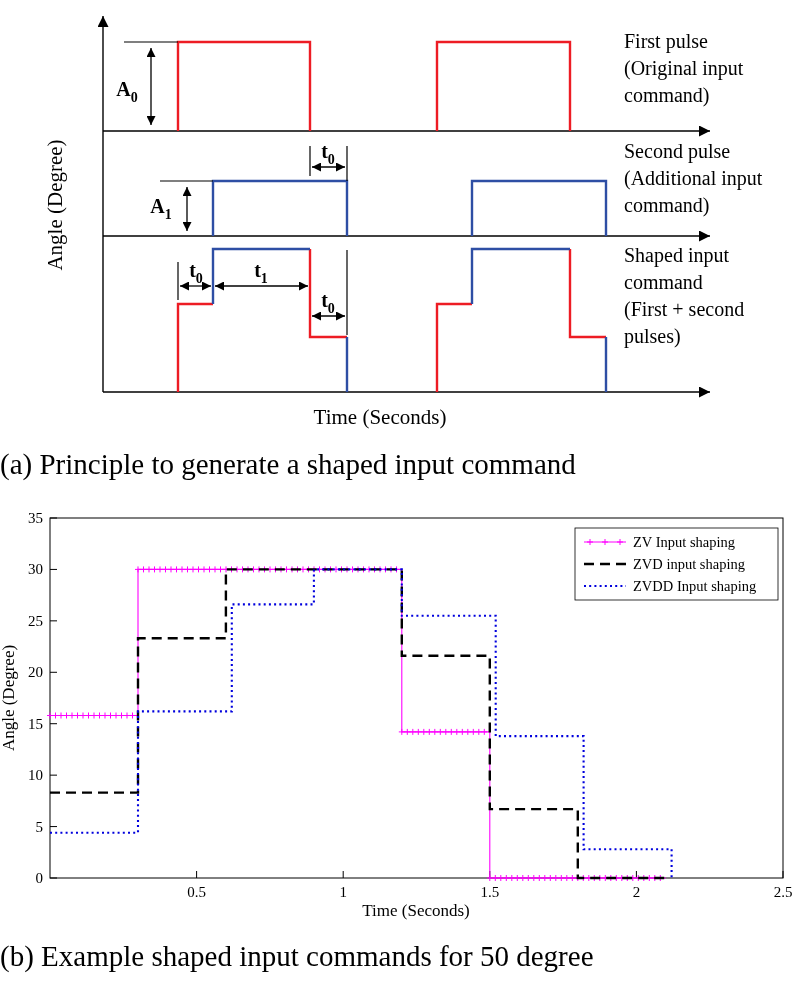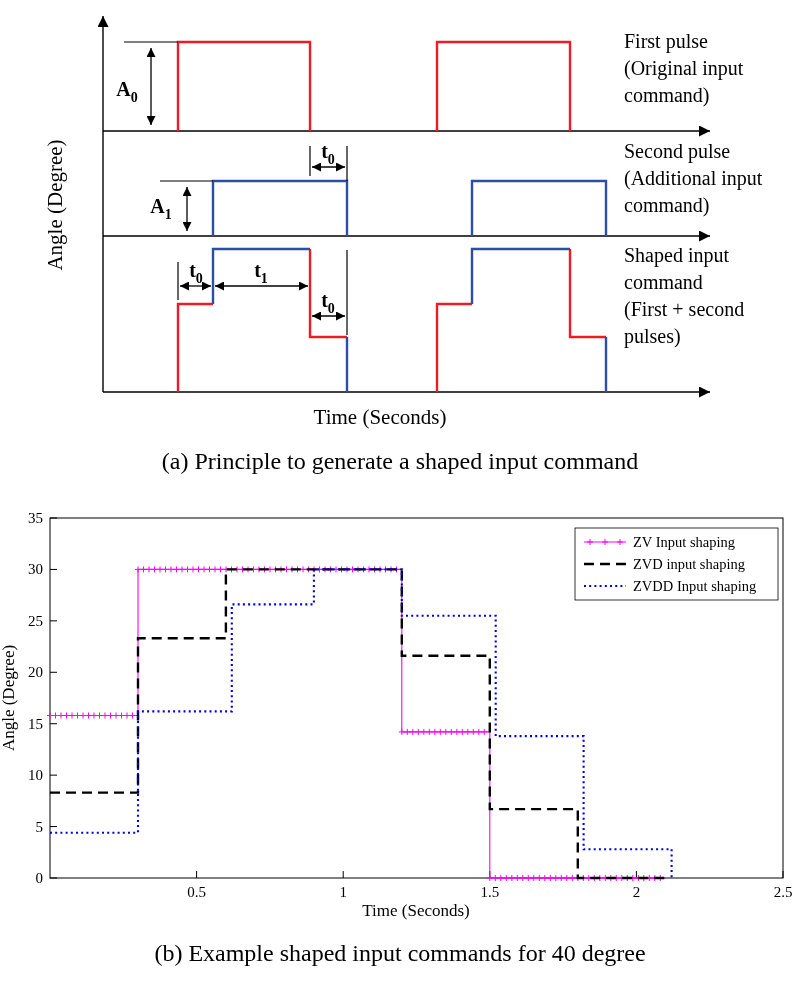--- a/index.html
+++ b/index.html
@@ -3,21 +3,21 @@
 <meta charset="utf-8">
 <style>
   html,body{margin:0;padding:0;}
   body{
     width:800px;height:991px;background:#ffffff;position:relative;
     font-family:"Liberation Serif", serif; color:#000;
   }
   svg{position:absolute;left:0;overflow:visible;}
   #panelA{top:0;}
   #panelB{top:498px;}
-  .caption{position:absolute;width:100%;text-align:center;font-size:24px;color:#000;}
+  .caption{position:absolute;width:100%;font-size:29px;color:#000;}
   #capA{top:448px;}
   #capB{top:940px;}
   text{fill:#000;font-family:"Liberation Serif", serif;}
   .rlabel{font-size:20px;}
   .ann{font-size:20px;font-weight:bold;}
   .axlabelA{font-size:21px;}
   .tick{font-size:15px;}
   .legend-text{font-size:14.5px;}
   .blabel{font-size:17px;}
 </style>
@@ -132,13 +132,13 @@
         <path d="M587,44H593M590,41V47M602,44H608M605,41V47M617,44H623M620,41V47" fill="none" stroke="#ff00ff" stroke-width="1"></path>
         <text x="633" y="49" class="legend-text">ZV Input shaping</text>
         <line x1="584" y1="66" x2="626" y2="66" stroke="#000000" stroke-dasharray="10,6" stroke-width="2.4"></line>
         <text x="633" y="71" class="legend-text">ZVD input shaping</text>
         <line x1="584" y1="88" x2="626" y2="88" stroke="#0000dd" stroke-dasharray="2,3.2" stroke-width="2.1"></line>
         <text x="633" y="93" class="legend-text">ZVDD Input shaping</text>
       </g>
     </g>
 </svg>
 
-<div id="capB" class="caption">(b) Example shaped input commands for 40 degree</div>
+<div id="capB" class="caption">(b) Example shaped input commands for 50 degree</div>
 
 </body></html>

